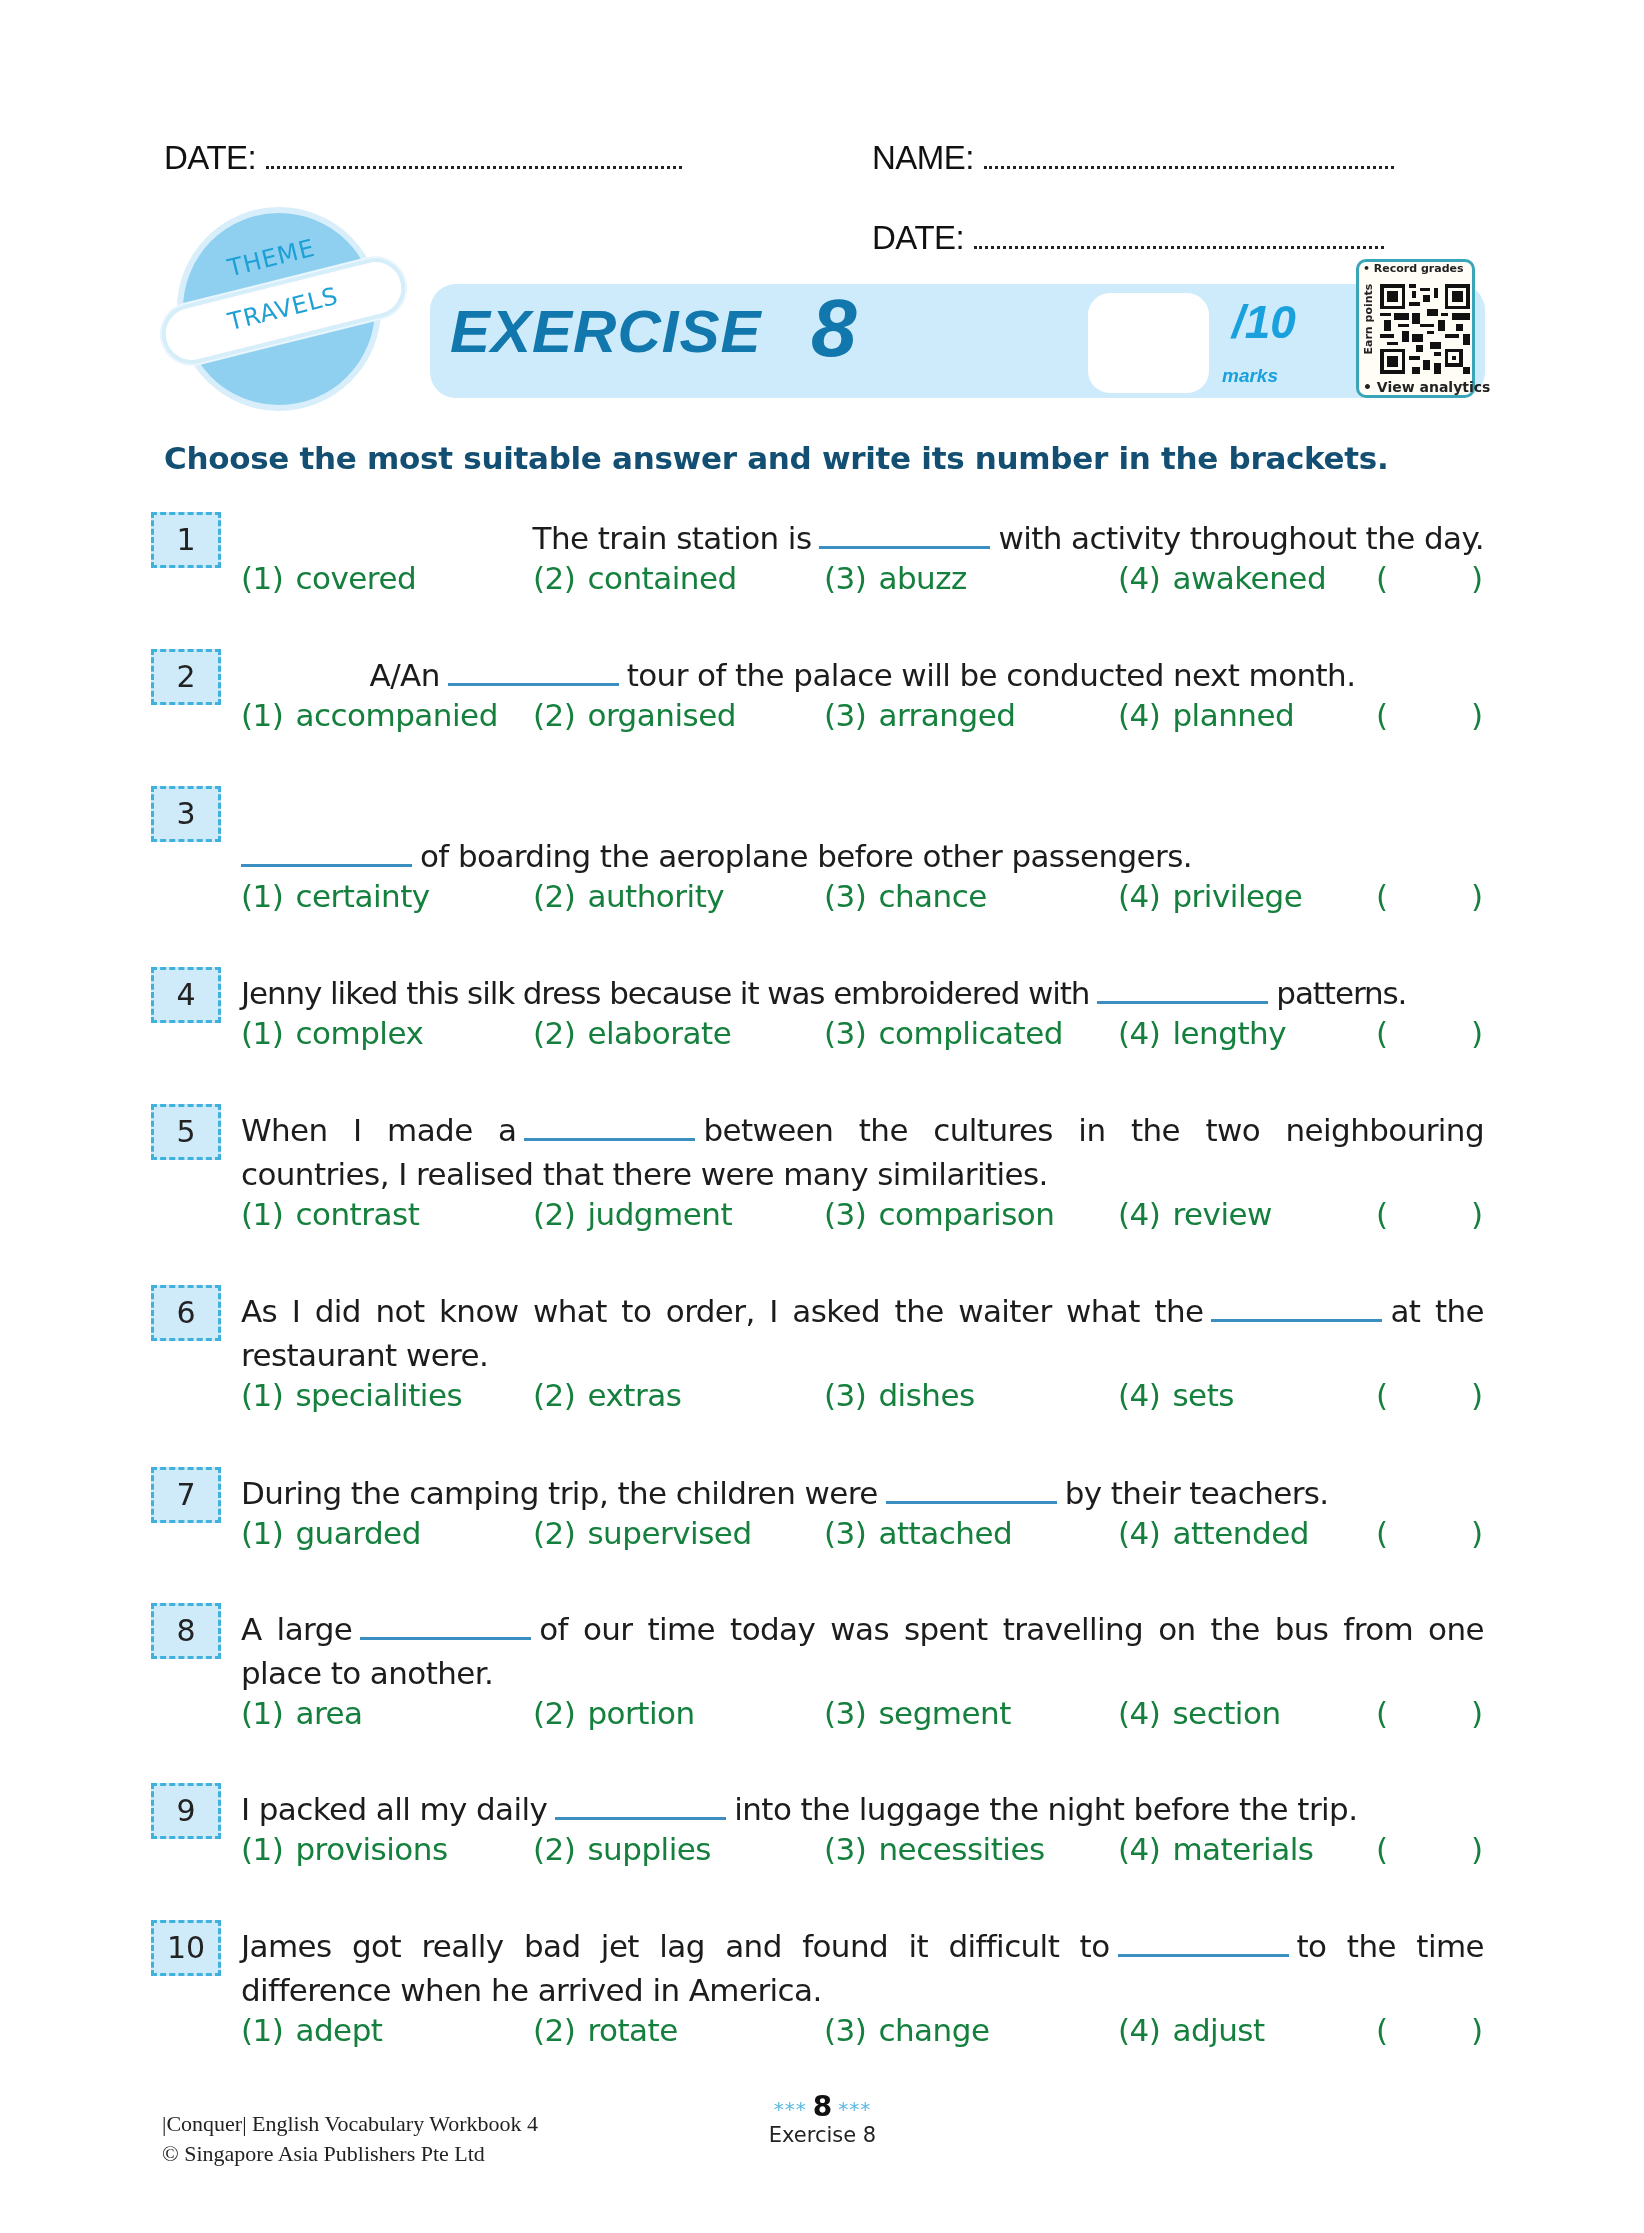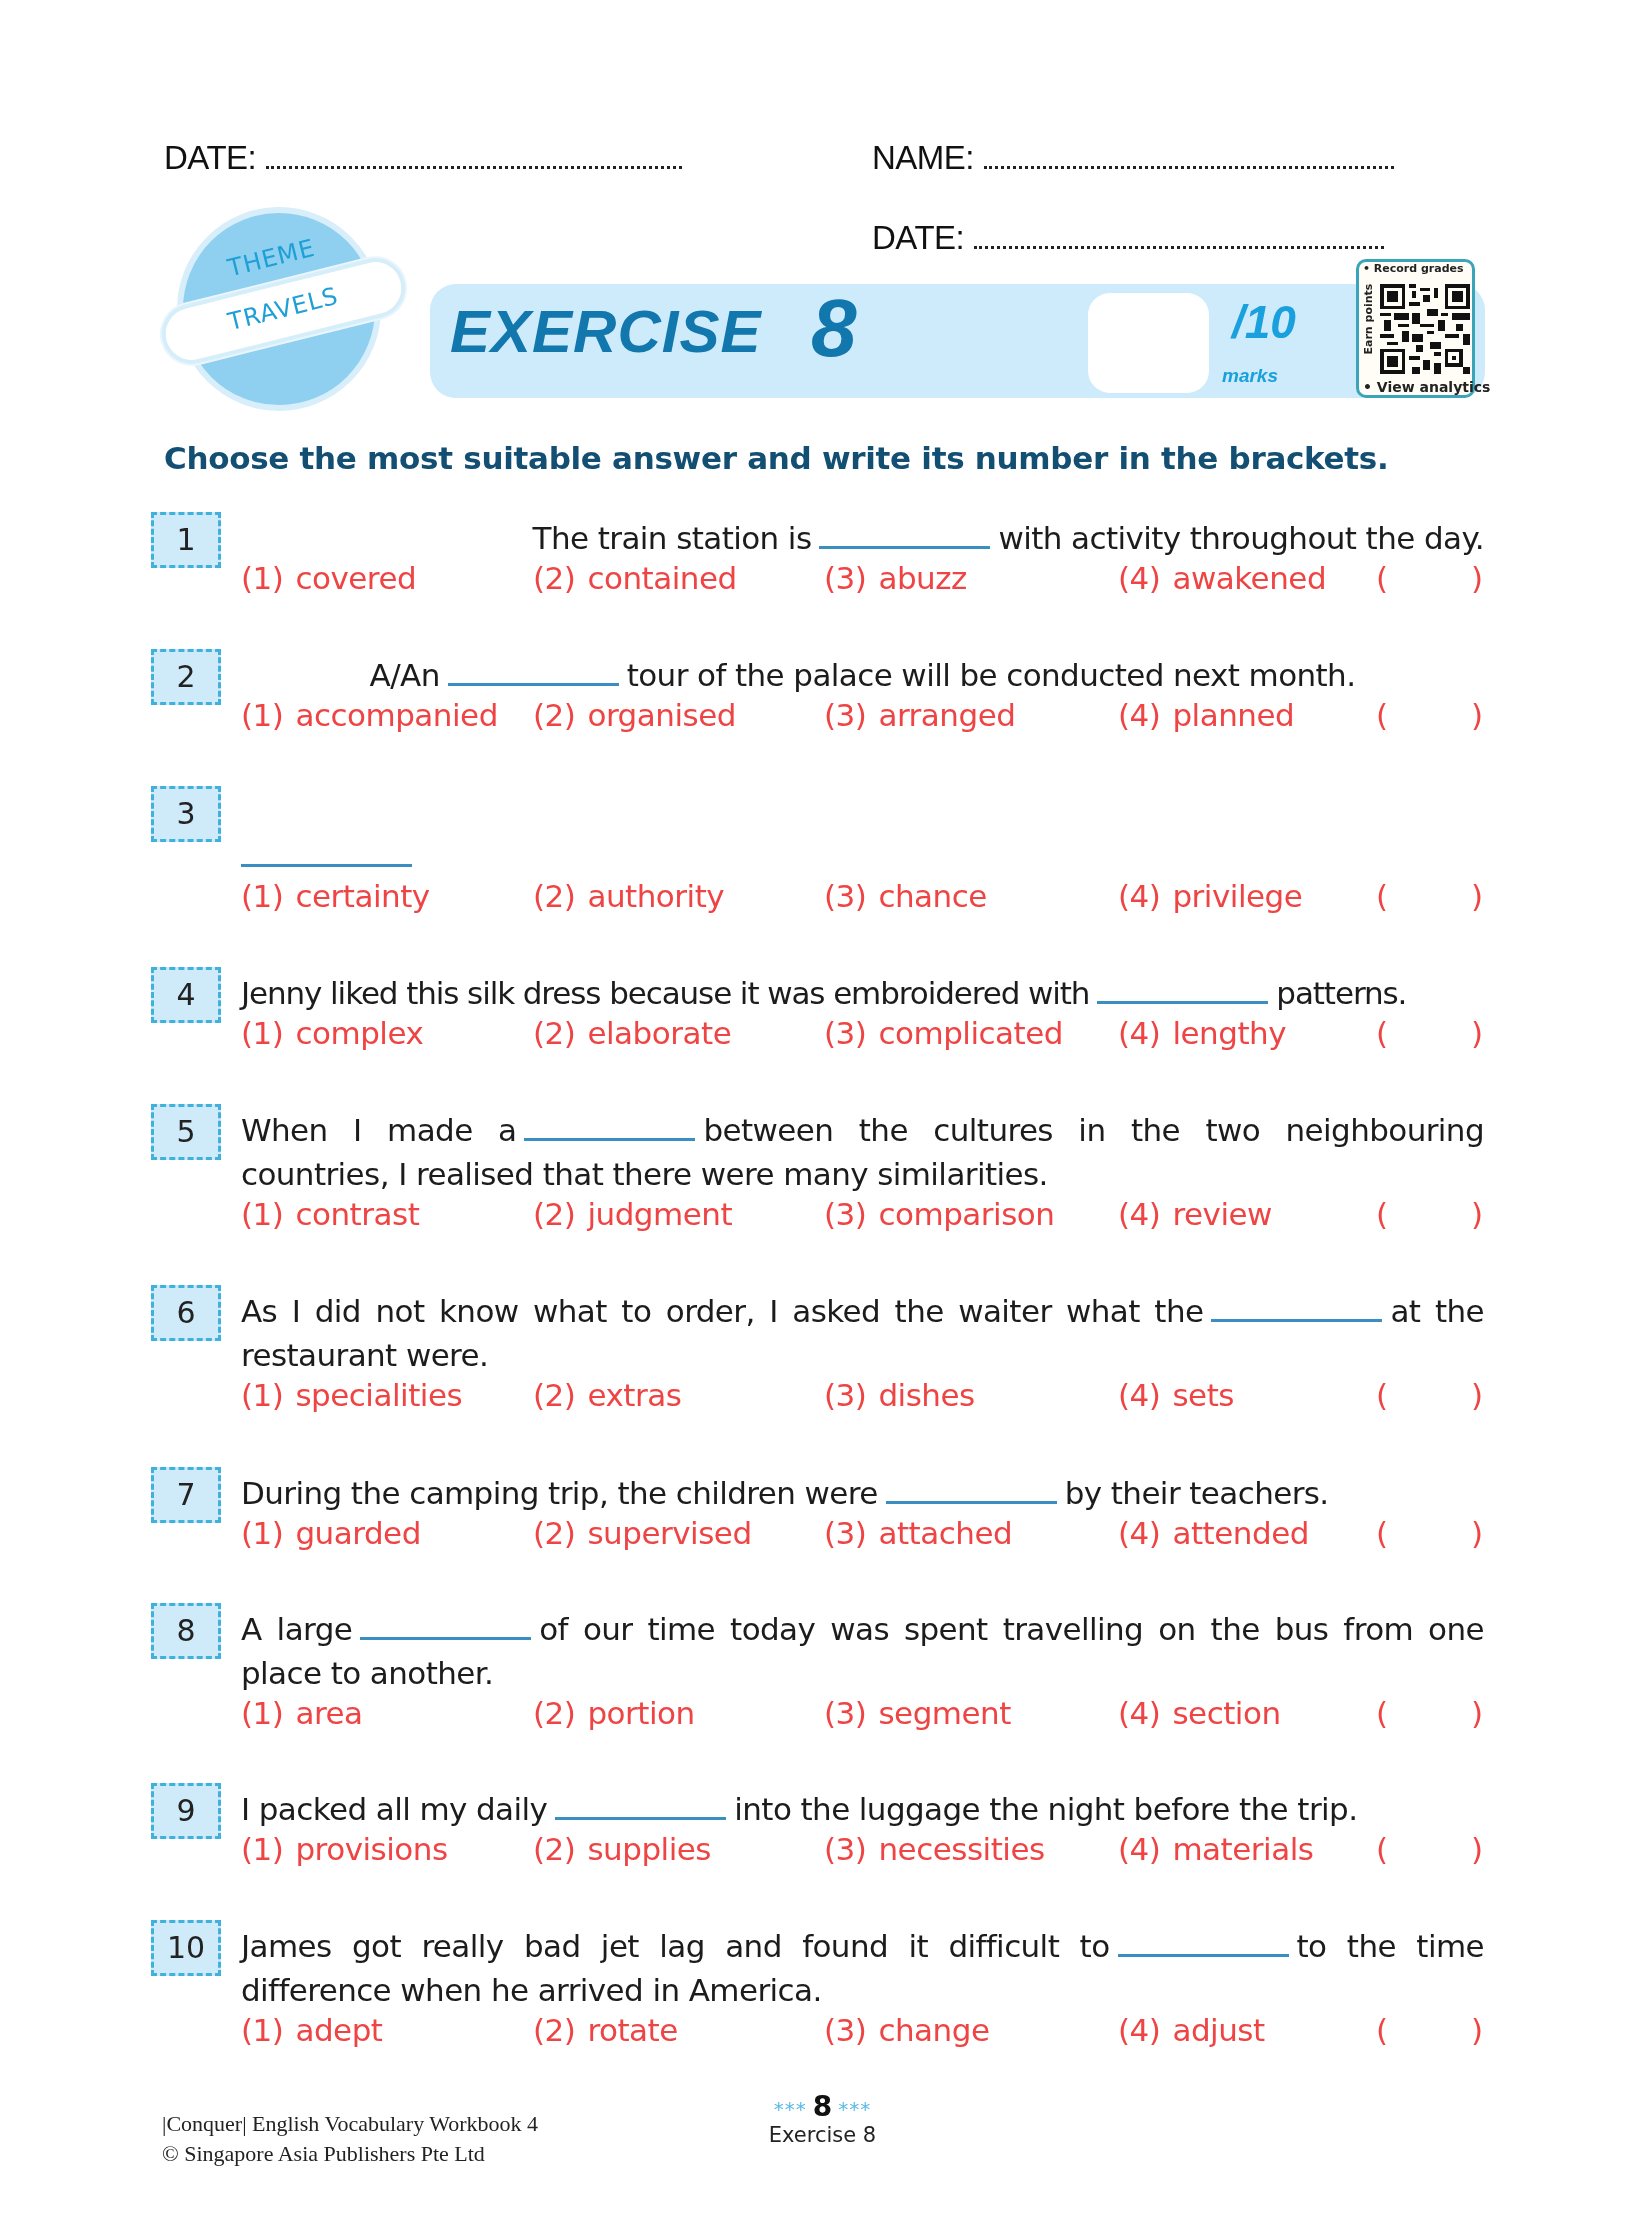--- a/index.html
+++ b/index.html
@@ -47,21 +47,21 @@
                   color: #134f73; letter-spacing: -0.3px; }
 
   
   .q { position: absolute; left: 151px; width: 1333px; }
   .q-num { position: absolute; left: 0; top: 0; width: 70px; height: 56px; background: #cfeaf9;
            border: 3px dashed #3fb1dc; box-sizing: border-box; text-align: center; line-height: 50px;
            font-family: "DejaVu Sans", sans-serif; font-size: 30px; color: #222; }
   .q-text { position: absolute; left: 90px; right: 0; top: 4px; font-family: "DejaVu Sans", sans-serif; font-size: 31px;
             line-height: 44px; color: #1c1c1c; text-align: justify; letter-spacing: -0.6px; }
   .blank { display: inline-block; width: 171px; border-bottom: 3px solid #3a8fc0; height: 28px; vertical-align: baseline; margin: 0 8px; }
-  .q-opts { position: absolute; left: 90px; right: 0; font-family: "DejaVu Sans", sans-serif; font-size: 31px; color: #ef4444; height: 44px; letter-spacing: -0.5px; }
+  .q-opts { position: absolute; left: 90px; right: 0; font-family: "DejaVu Sans", sans-serif; font-size: 31px; color: #15803d; height: 44px; letter-spacing: -0.5px; }
   .opt { position: absolute; top: 0; white-space: nowrap; }
   .opt .n { margin-right: 12px; }
   .o1 { left: 0; } .o2 { left: 292px; } .o3 { left: 583px; } .o4 { left: 877px; }
   .br-l { position: absolute; left: 1135px; top: 0; }
   .br-r { position: absolute; left: 1230px; top: 0; }
 
   
   .footer-left { left: 162px; top: 2109px; font-family: "Liberation Serif", serif; font-size: 22px; color: #222; line-height: 30px; }
   .footer-page { left: 748px; top: 2090px; width: 149px; text-align: center; font-family: "DejaVu Sans", sans-serif; }
   .footer-page .stars { color: #58b9e4; font-size: 20px; letter-spacing: 1px; }
@@ -170,21 +170,21 @@
     <span class="opt o2"><span class="n">(2)</span><span>organised</span></span>
     <span class="opt o3"><span class="n">(3)</span><span>arranged</span></span>
     <span class="opt o4"><span class="n">(4)</span><span>planned</span></span>
     <span class="br-l">(</span>
     <span class="br-r">)</span>
   </div>
 </div>
 
 <div class="q" style="top:786px;">
   <div class="q-num">3</div>
-  <div class="q-text"><br><span class="blank" style="margin-left:0;"></span></div>
+  <div class="q-text"><br><span class="blank" style="margin-left:0;"></span><span>of boarding the aeroplane before other passengers.</span></div>
   <div class="q-opts" style="top:92px;">
     <span class="opt o1"><span class="n">(1)</span><span>certainty</span></span>
     <span class="opt o2"><span class="n">(2)</span><span>authority</span></span>
     <span class="opt o3"><span class="n">(3)</span><span>chance</span></span>
     <span class="opt o4"><span class="n">(4)</span><span>privilege</span></span>
     <span class="br-l">(</span>
     <span class="br-r">)</span>
   </div>
 </div>
 

